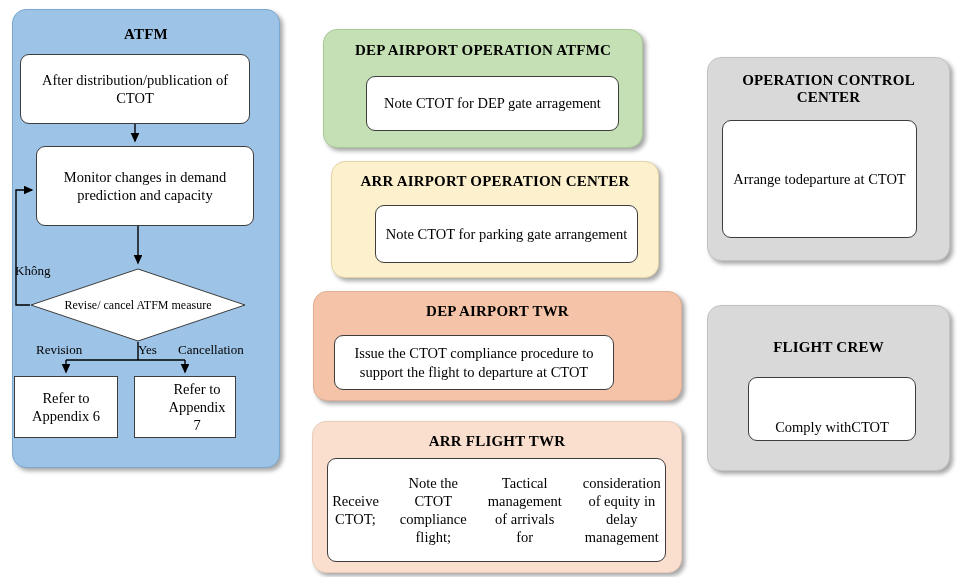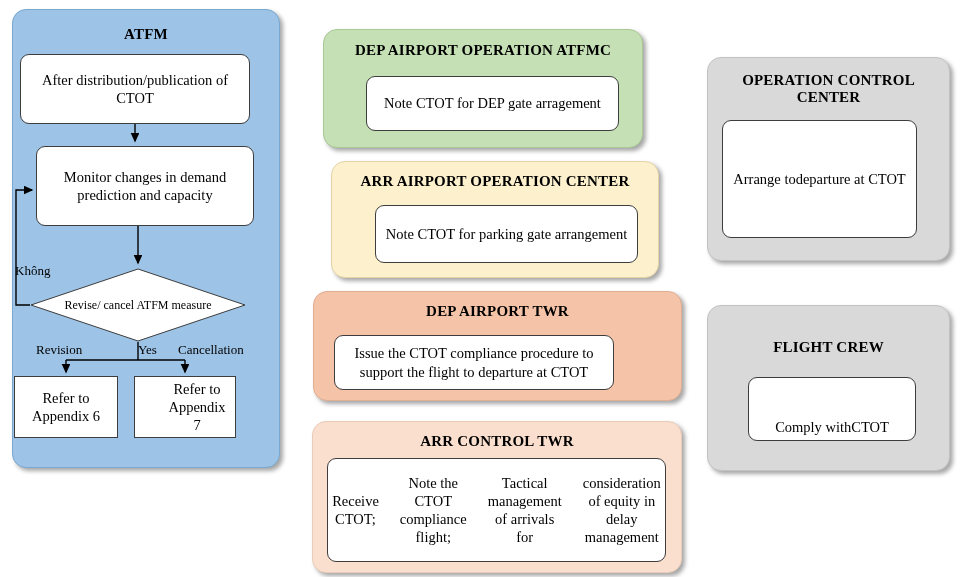--- a/index.html
+++ b/index.html
@@ -196,21 +196,21 @@
     <div class="panel-title" id="arr-aoc-title">ARR AIRPORT OPERATION CENTER</div>
   </div>
   <div class="wbox round" id="box-arr-aoc">Note CTOT for parking gate arrangement</div>
 
   <div class="panel" id="dep-twr-panel">
     <div class="panel-title" id="dep-twr-title">DEP AIRPORT TWR</div>
   </div>
   <div class="wbox round" id="box-dep-twr">Issue the CTOT compliance procedure to support the flight to departure at CTOT</div>
 
   <div class="panel" id="arr-twr-panel">
-    <div class="panel-title" id="arr-twr-title">ARR CONTROL TWR</div>
+    <div class="panel-title" id="arr-twr-title">ARR FLIGHT TWR</div>
   </div>
   <div class="wbox round multi" id="box-arr-twr">
     <div>Receive CTOT;</div>
     <div>Note the CTOT compliance flight;</div>
     <div>Tactical management of arrivals for</div>
     <div>consideration of equity in delay management</div>
   </div>
 
   <div class="panel" id="occ-panel">
     <div class="panel-title" id="occ-title">

